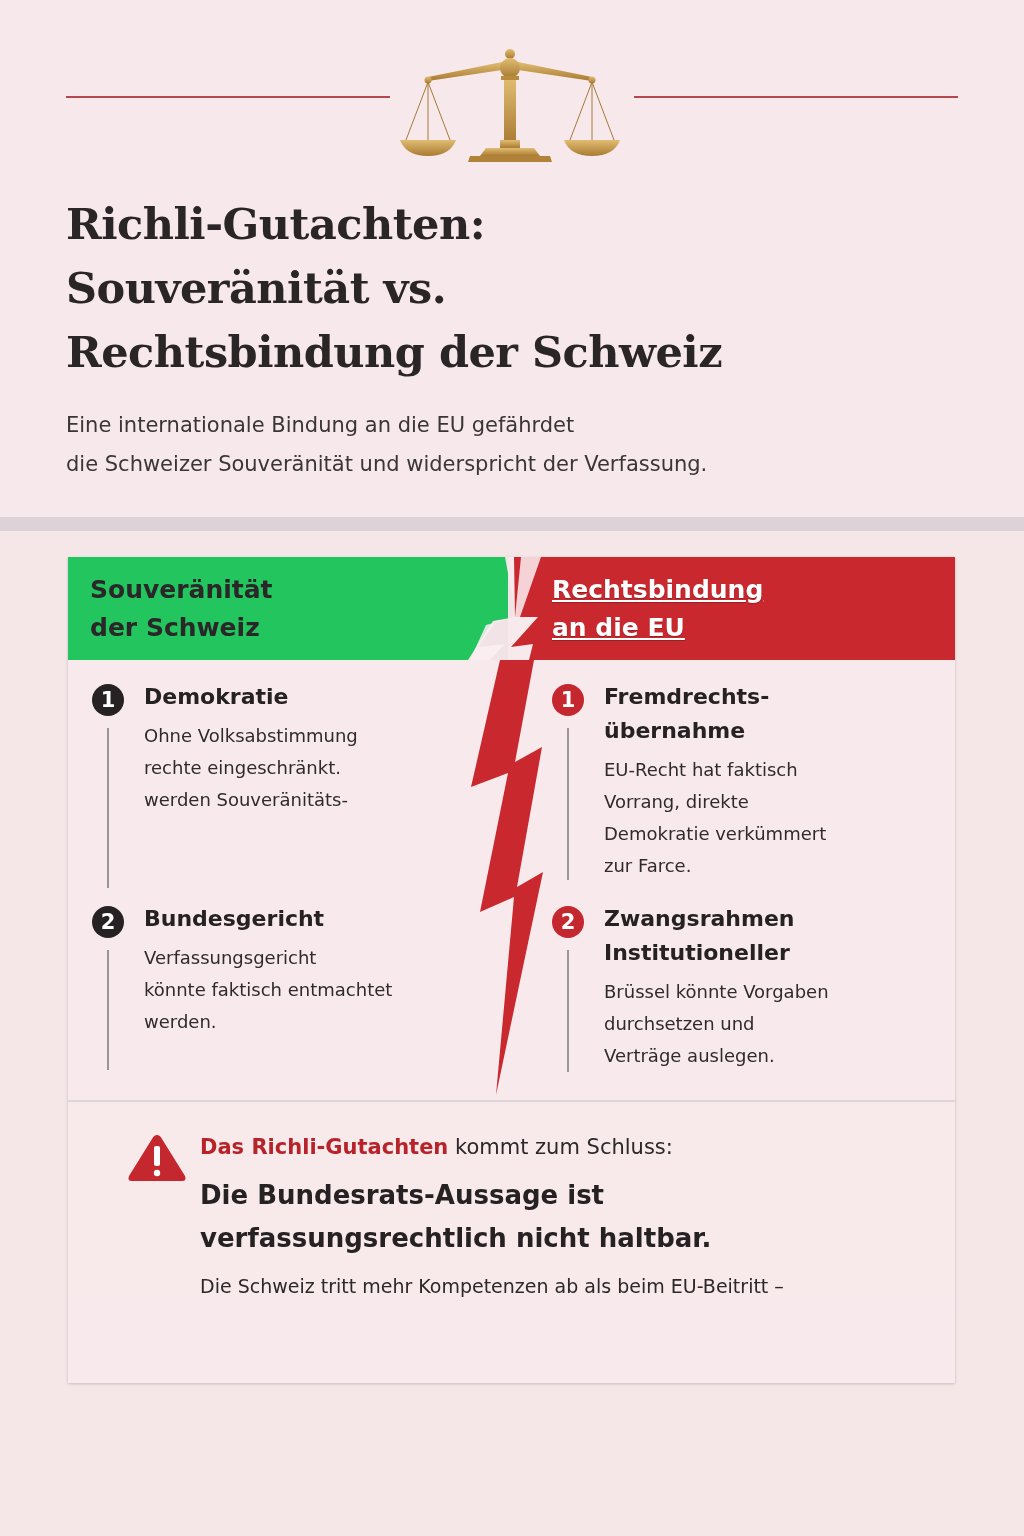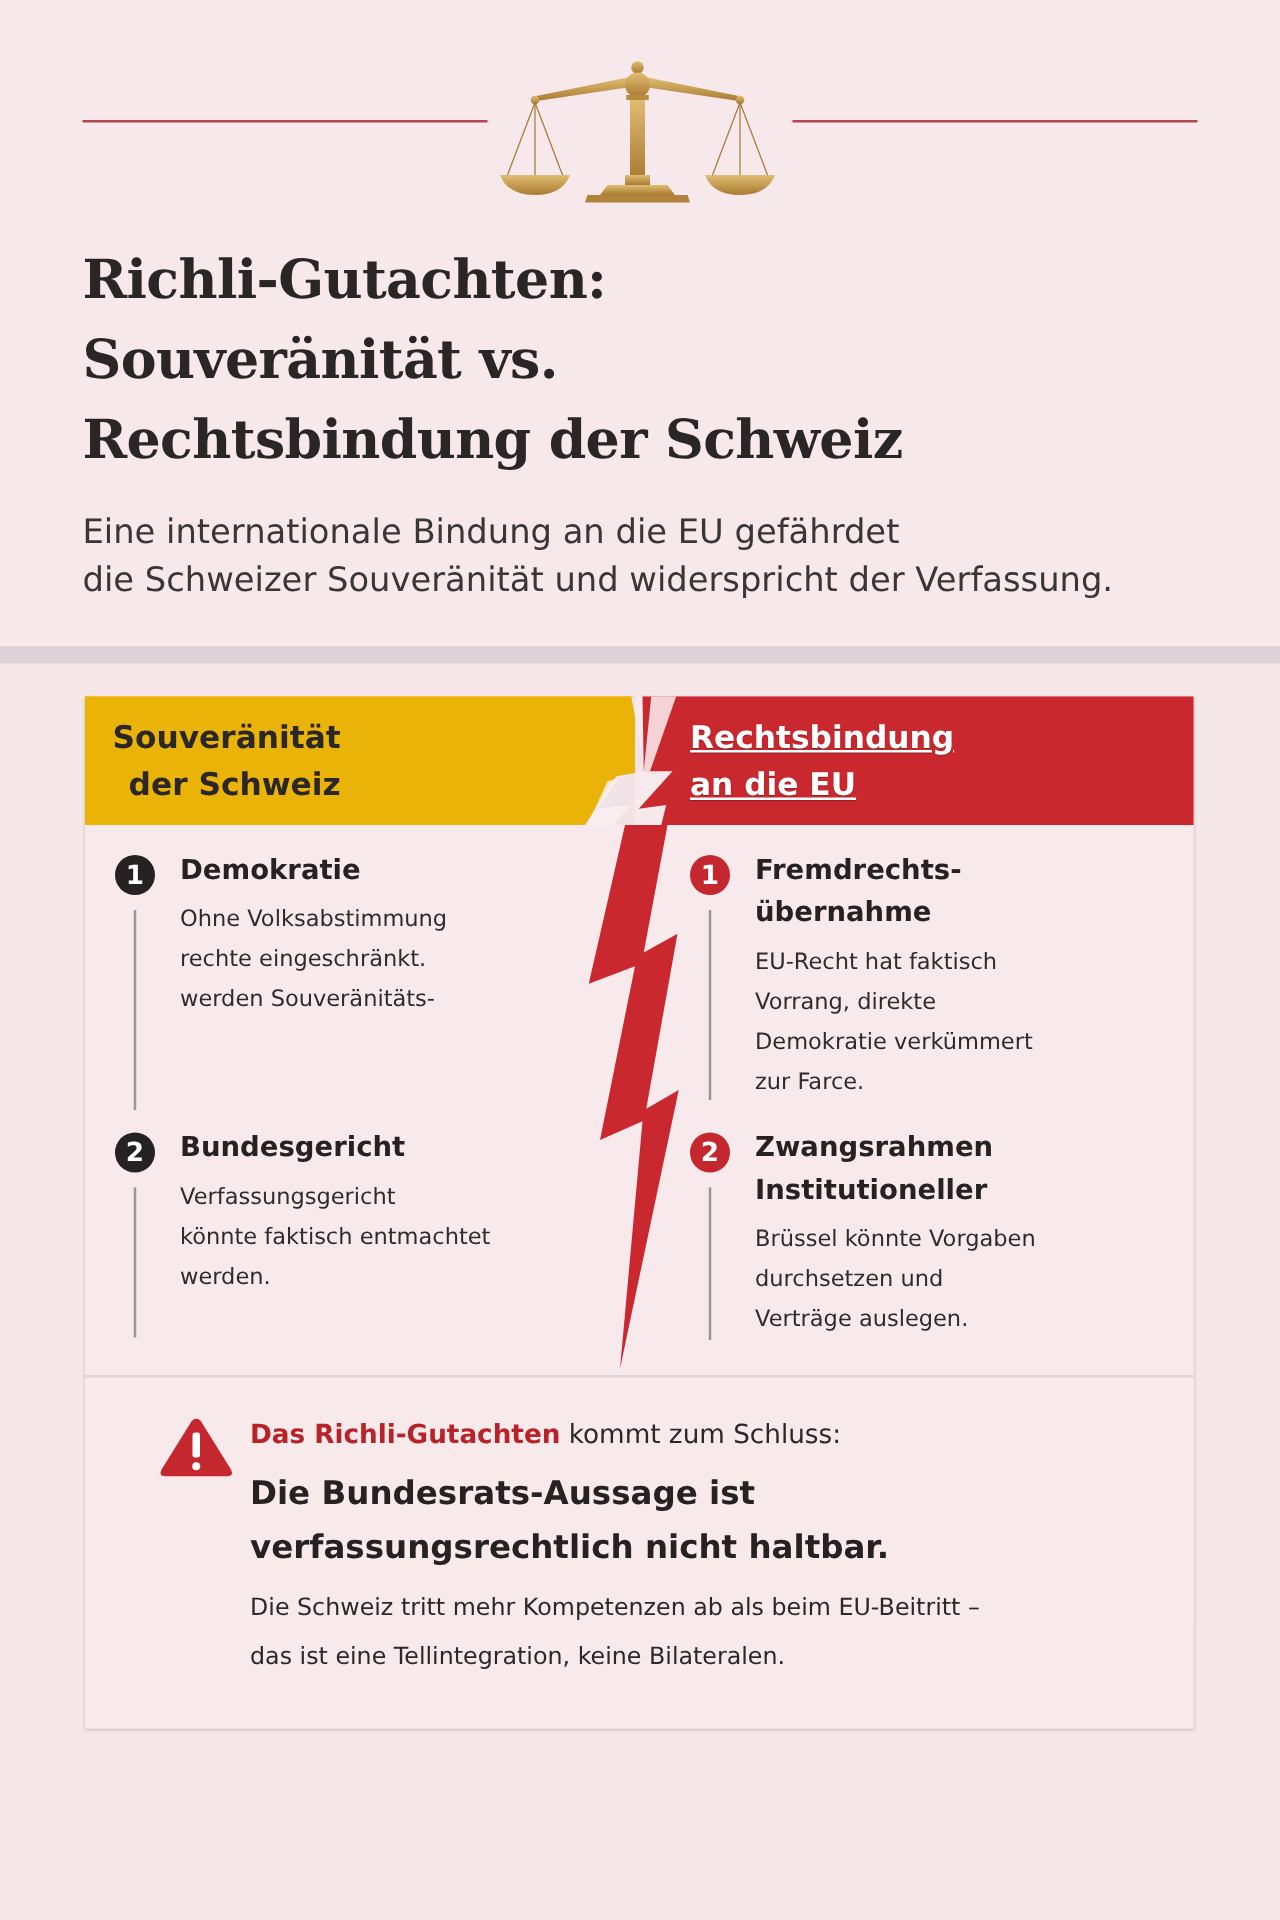--- a/index.html
+++ b/index.html
@@ -16,28 +16,28 @@
   .rule.l { left: 66px; width: 324px; }
   .rule.r { left: 634px; width: 324px; }
   .scales { position: absolute; left: 398px; top: 44px; width: 224px; height: 124px; }
   .title {
     position: absolute; left: 66px; top: 192px; width: 900px;
     font-family: "DejaVu Serif", serif; font-weight: bold;
     font-size: 43px; line-height: 64px; color: #2a2526; letter-spacing: -0.5px;
   }
   .subtitle {
     position: absolute; left: 66px; top: 406px; width: 900px;
-    font-size: 27px; line-height: 39px; color: #3a3536;
+    font-size: 21px; line-height: 39px; color: #3a3536;
   }
   .band { position: absolute; left: 0; top: 517px; width: 1024px; height: 14px; background: #ddd2d7; }
   .bottom-bg { position: absolute; left: 0; top: 531px; width: 1024px; height: 1005px; background: #f5e6e8; }
 
   .card { position: absolute; left: 68px; top: 557px; width: 887px; height: 826px;
           background: #f8eaec; box-shadow: 0 1px 3px rgba(0,0,0,0.18); }
-  .head-left { position: absolute; left: 0; top: 0; width: 440px; height: 103px; background: #eab308; text-align: right; }
+  .head-left { position: absolute; left: 0; top: 0; width: 440px; height: 103px; background: #22c55e; }
   .head-left .t { position: absolute; left: 22px; top: 14px; font-size: 25px; font-weight: bold;
                   line-height: 38px; color: #2b2729; }
   .head-right .t { position: absolute; left: 484px; top: 14px; font-size: 25px; font-weight: bold;
                   line-height: 38px; color: #ffffff; z-index: 3; text-shadow: 0 1px 1px rgba(0,0,0,0.25); text-decoration: underline; }
   .bolt { position: absolute; left: 0; top: 0; width: 887px; height: 560px; z-index: 2; }
 
   .col { position: absolute; z-index: 3; }
   .item { position: absolute; }
   .num { position: absolute; left: 0; top: 0; width: 32px; height: 32px; border-radius: 50%;
          color: #fff; font-weight: bold; font-size: 21px; line-height: 32px; text-align: center; }
@@ -186,16 +186,15 @@
       <rect x="28" y="14" width="6" height="20" rx="2" fill="#fff"></rect>
       <circle cx="31" cy="41" r="3.2" fill="#fff"></circle>
     </svg>
     <div class="c-lead"><span class="hl">Das Richli-Gutachten</span><span> kommt zum Schluss:</span></div>
     <div class="c-main">
       <div>Die Bundesrats-Aussage ist</div>
       <div>verfassungsrechtlich nicht haltbar.</div>
     </div>
     <div class="c-sub">
       <div>Die Schweiz tritt mehr Kompetenzen ab als beim EU-Beitritt –</div>
-      <div>das ist eine Tellintegration, keine Bilateralen.</div>
     </div>
   </div>
 </div>
 
 </body></html>

